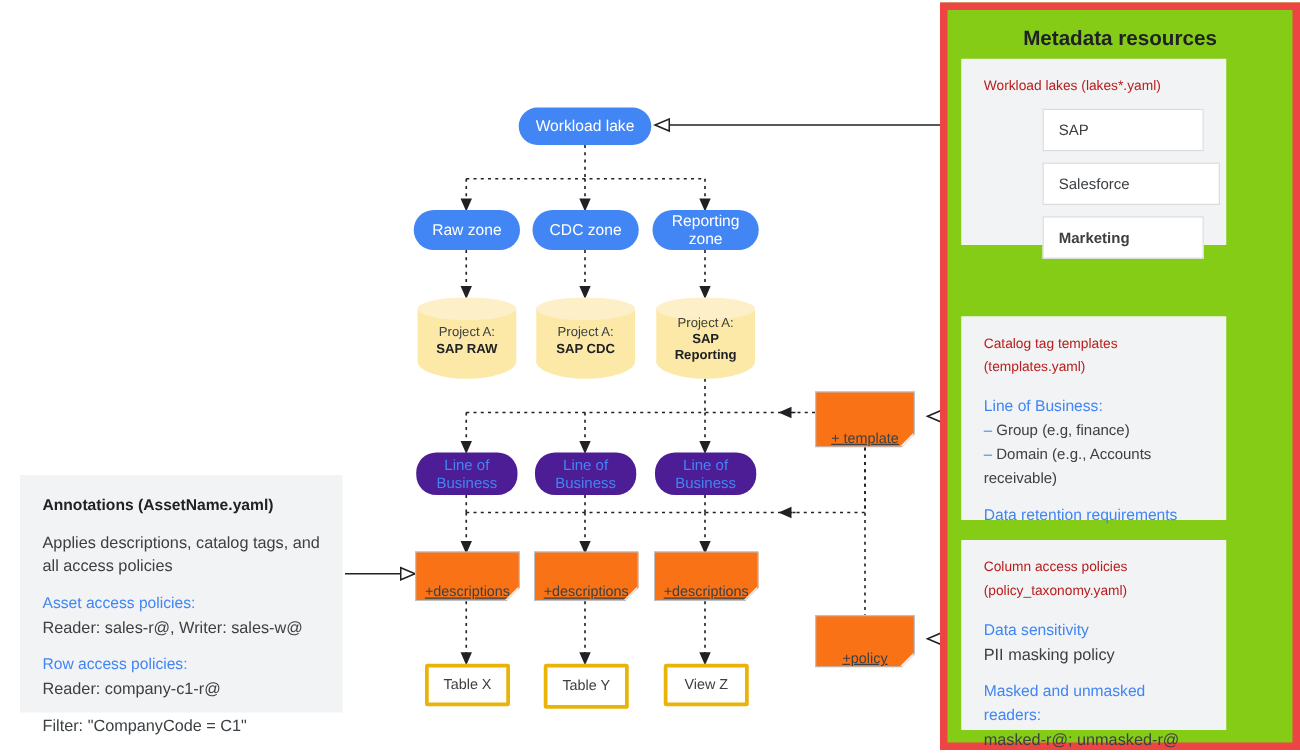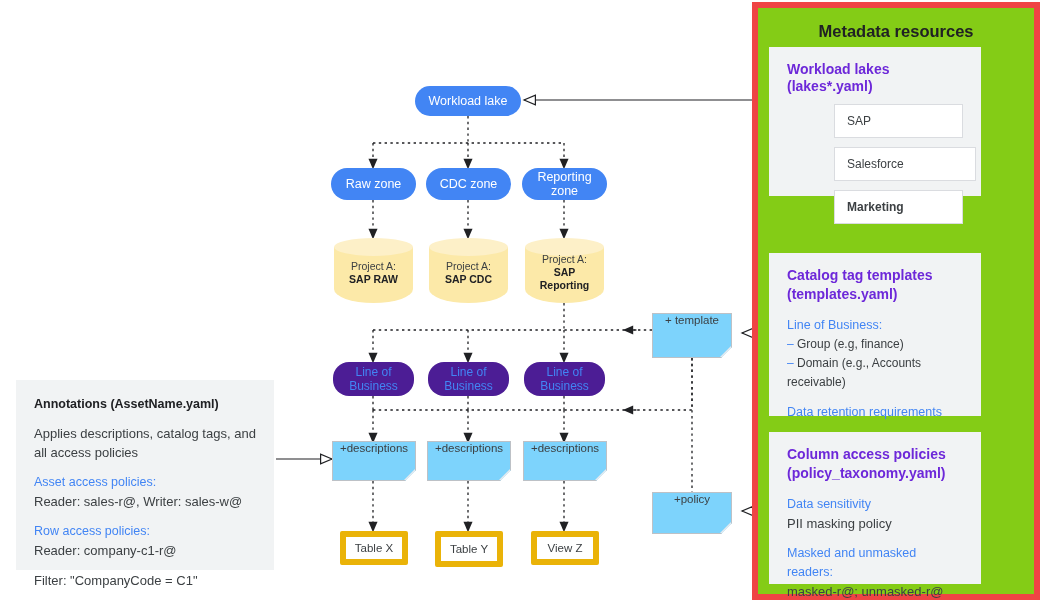--- a/index.html
+++ b/index.html
@@ -24,40 +24,40 @@
   .cyl .body{position:absolute;left:0;right:0;top:9px;bottom:0;
              background:#fce9a8;border-radius:0 0 50% 50%/0 0 14px 14px;}
   .cyl .top{position:absolute;left:0;right:0;top:0;height:18px;
             background:#fdf0c8;border-radius:50%;}
   .cyl .label{position:absolute;left:0;right:0;top:50%;transform:translateY(-50%);
               text-align:center;font-size:10.5px;line-height:13px;color:#3c4043;
               padding-top:4px;}
   .cyl .label b{font-weight:700;color:#202124;}
 
   
-  .note{position:absolute;box-sizing:border-box;background:#7dd3fc;
+  .note{position:absolute;box-sizing:border-box;background:#f97316;
         border:1px solid #bdc1c6;
         clip-path:polygon(0 0,100% 0,100% calc(100% - 11px),calc(100% - 11px) 100%,0 100%);
-        display:flex;align-items:flex-start;justify-content:center;
-        font-size:11.5px;color:#3c4043;}
+        display:flex;align-items:flex-end;justify-content:center;
+        font-size:11.5px;color:#3c4043;text-decoration:underline;}
   .note .fold{position:absolute;right:0;bottom:0;width:11px;height:11px;
               background:#e8eaed;
               clip-path:polygon(100% 0,100% 100%,0 100%);}
 
   
-  .tbox{background:#ffffff;border:6px solid #eab308;border-radius:2px;
+  .tbox{background:#ffffff;border:3px solid #eab308;border-radius:2px;
         font-size:11.5px;color:#3c4043;}
 
   
   .panel{position:absolute;box-sizing:border-box;background:#84cc16;
          border:6px solid #ef4444;}
   .panel-title{position:absolute;left:0;right:0;top:14px;text-align:center;
                font-size:16.5px;font-weight:700;color:#202124;}
   .section{position:absolute;box-sizing:border-box;background:#f1f3f4;padding:14px 18px;}
-  .sec-h{font-size:14px;font-weight:700;color:#6d28d9;line-height:17px;margin:0 0 2px 0;}
+  .sec-h{font-size:11px;font-weight:400;color:#b91c1c;line-height:17px;margin:0 0 2px 0;}
   .lake-item{background:#ffffff;border:1px solid #dadce0;box-sizing:border-box;
              height:34px;display:flex;align-items:center;padding-left:12px;
              font-size:12px;color:#3c4043;margin-top:9px;}
   .blue-h{color:#4285f4;font-size:12.5px;line-height:19px;font-weight:400;}
   .plain{font-size:13px;line-height:19px;color:#3c4043;}
   .dash-item{font-size:12px;line-height:19px;color:#3c4043;}
   .dash-item::before{content:"– ";color:#4285f4;}
   .gap{height:11px;}
 
   

